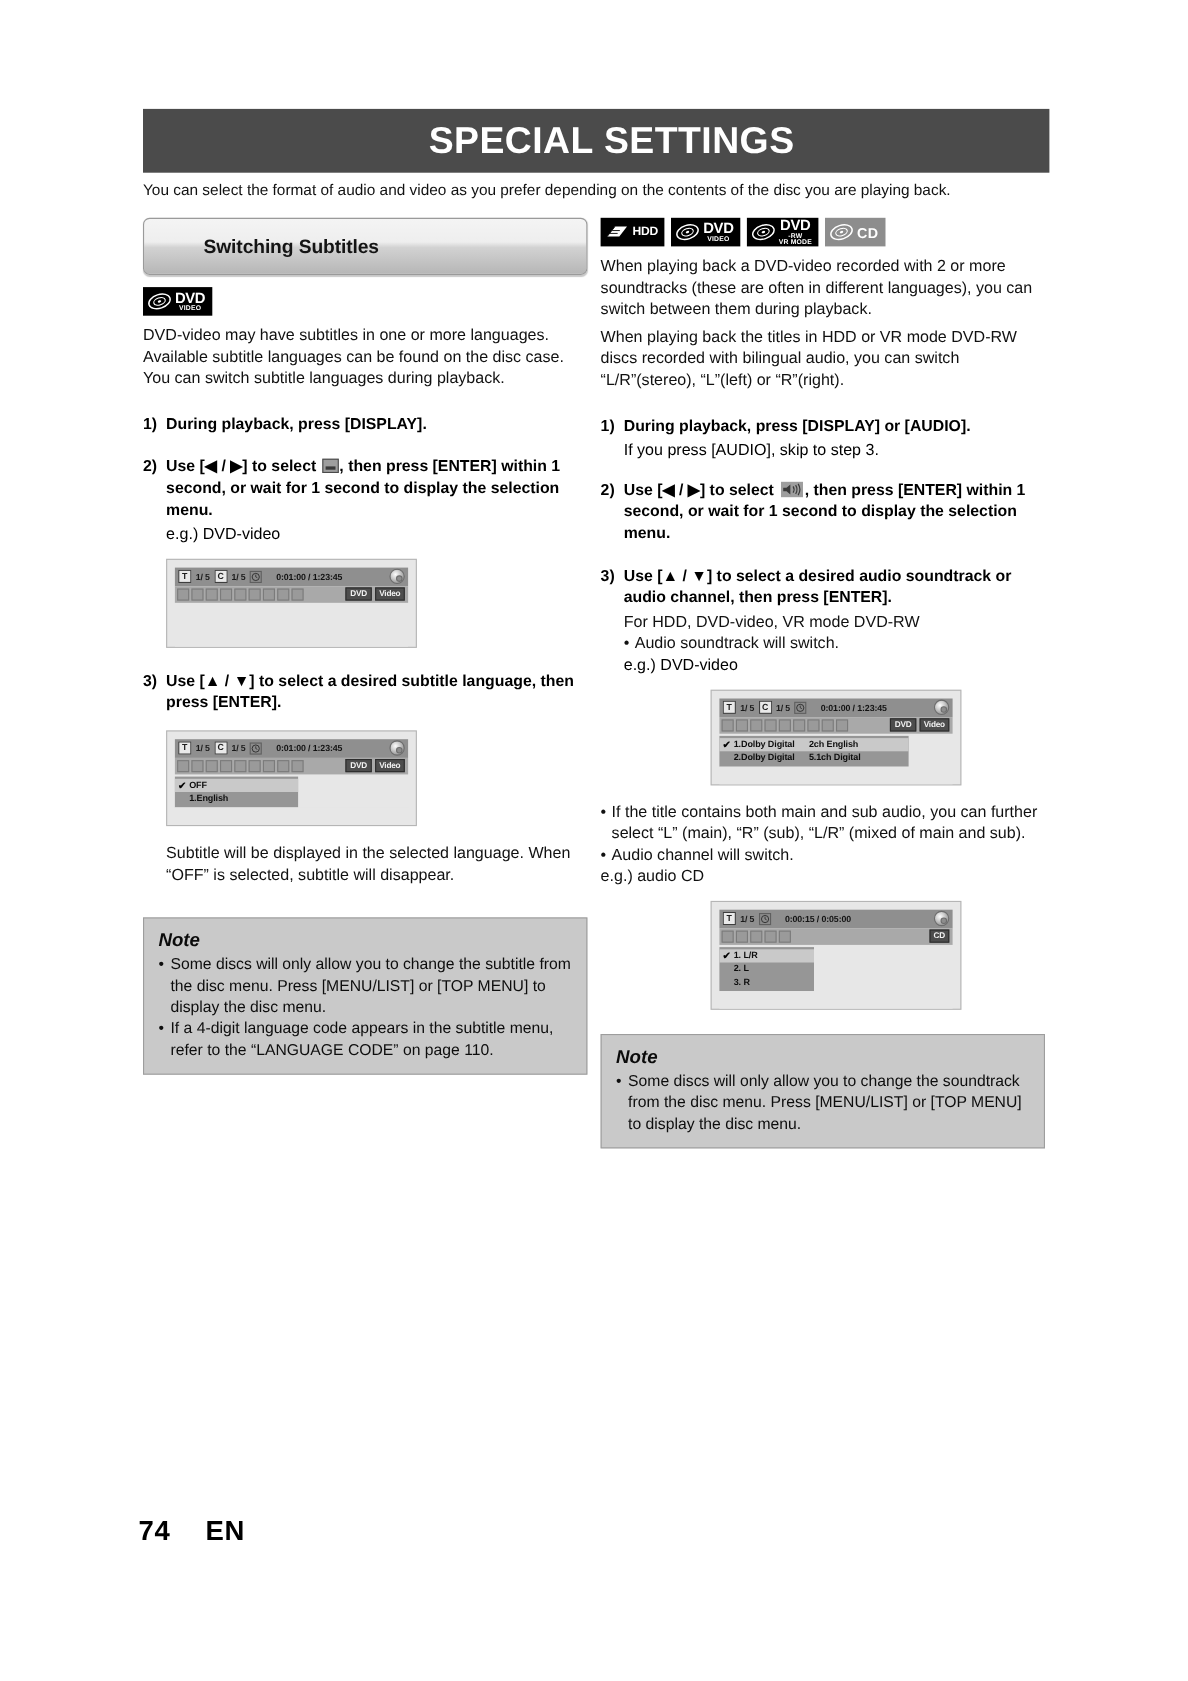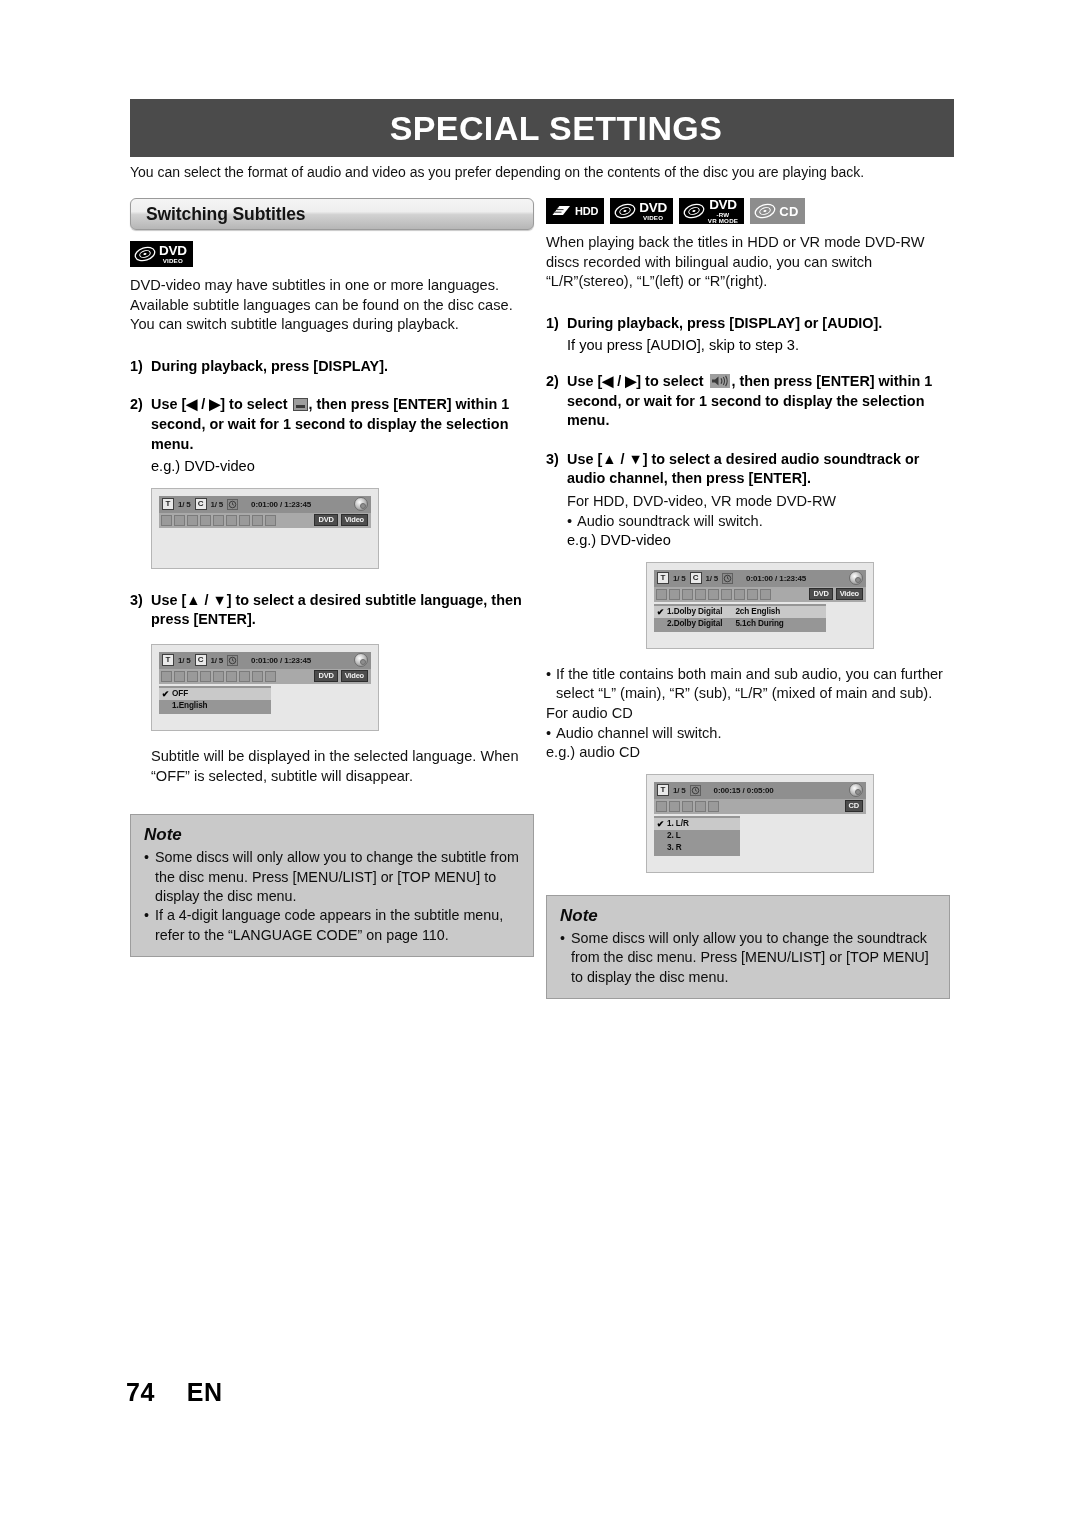--- a/index.html
+++ b/index.html
@@ -49,28 +49,29 @@
   }
 
   
   .col-left  { position: absolute; left: 130px; top: 198px; width: 404px; }
   .col-right { position: absolute; left: 546px; top: 198px; width: 404px; }
 
   
   .sec-head {
     position: relative;
     width: 100%;
-    height: 32px;
+    height: 52px;
     border-radius: 6px;
     background: linear-gradient(to bottom, #f4f4f4 0%, #eeeeee 42%, #d2d2d2 52%, #b6b6b6 100%);
     border: 1px solid #9a9a9a;
     display: flex;
     align-items: center;
     box-shadow: 0 1px 1px rgba(0,0,0,0.22);
     margin-bottom: 11px;
+    padding-left: 39px;
   }
   .sec-head span {
     padding-left: 15px;
     font-size: 17.5px;
     font-weight: bold;
     color: #141414;
     letter-spacing: -0.1px;
   }
 
   
@@ -482,20 +483,21 @@
           <ellipse cx="11" cy="8" rx="10" ry="6.2" fill="none" stroke="#fff" stroke-width="1.3" transform="rotate(-18 11 8)"></ellipse>
           <ellipse cx="11" cy="8" rx="5.4" ry="3.2" fill="none" stroke="#fff" stroke-width="1" transform="rotate(-18 11 8)"></ellipse>
           <ellipse cx="11" cy="8" rx="1.6" ry="1" fill="#fff" transform="rotate(-18 11 8)"></ellipse>
         </svg>
         <div class="badge-txt">
           <div class="badge-cd">CD</div>
         </div>
       </div>
     </div>
 
+    <div class="p">When playing back a DVD-video recorded with 2 or more soundtracks (these are often in different languages), you can switch between them during playback.</div>
     <div class="p">When playing back the titles in HDD or VR mode DVD-RW discs recorded with bilingual audio, you can switch “L/R”(stereo), “L”(left) or “R”(right).</div>
 
     <div class="gap-md"></div>
 
     <div class="step">
       <div class="step-num">1)</div>
       <div class="step-body">During playback, press [DISPLAY] or [AUDIO].</div>
     </div>
     <div class="sub-line">If you press <b class="bk">[AUDIO]</b>, skip to step 3.</div>
 
@@ -566,35 +568,34 @@
         <div style="background:#e7e7e7;padding-top:2px;">
           <div class="osd-menu" style="width:172px;">
             <div class="osd-item sel">
               <span class="osd-check">✔</span>
               <span class="osd-lbl">1.Dolby Digital</span>
               <span class="osd-lbl osd-lbl2">2ch English</span>
             </div>
             <div class="osd-item">
               <span class="osd-check"></span>
               <span class="osd-lbl">2.Dolby Digital</span>
-              <span class="osd-lbl osd-lbl2">5.1ch During</span>
+              <span class="osd-lbl osd-lbl2">5.1ch Digital</span>
             </div>
           </div>
         </div>
         <div class="osd-blank xs"></div>
       </div>
     </div>
 
     <div class="gap-md"></div>
 
     <div class="bullet-p">
       <span class="bp-dot">•</span>
       <span>If the title contains both main and sub audio, you can further select “L” (main), “R” (sub), “L/R” (mixed of main and sub).</span>
     </div>
-    <div class="p tight">For audio CD</div>
     <div class="bullet-p">
       <span class="bp-dot">•</span>
       <span>Audio channel will switch.</span>
     </div>
     <div class="p tight">e.g.) audio CD</div>
 
     <div class="gap-sm"></div>
 
     <div style="padding-left:100px;">
       <div class="osd">

